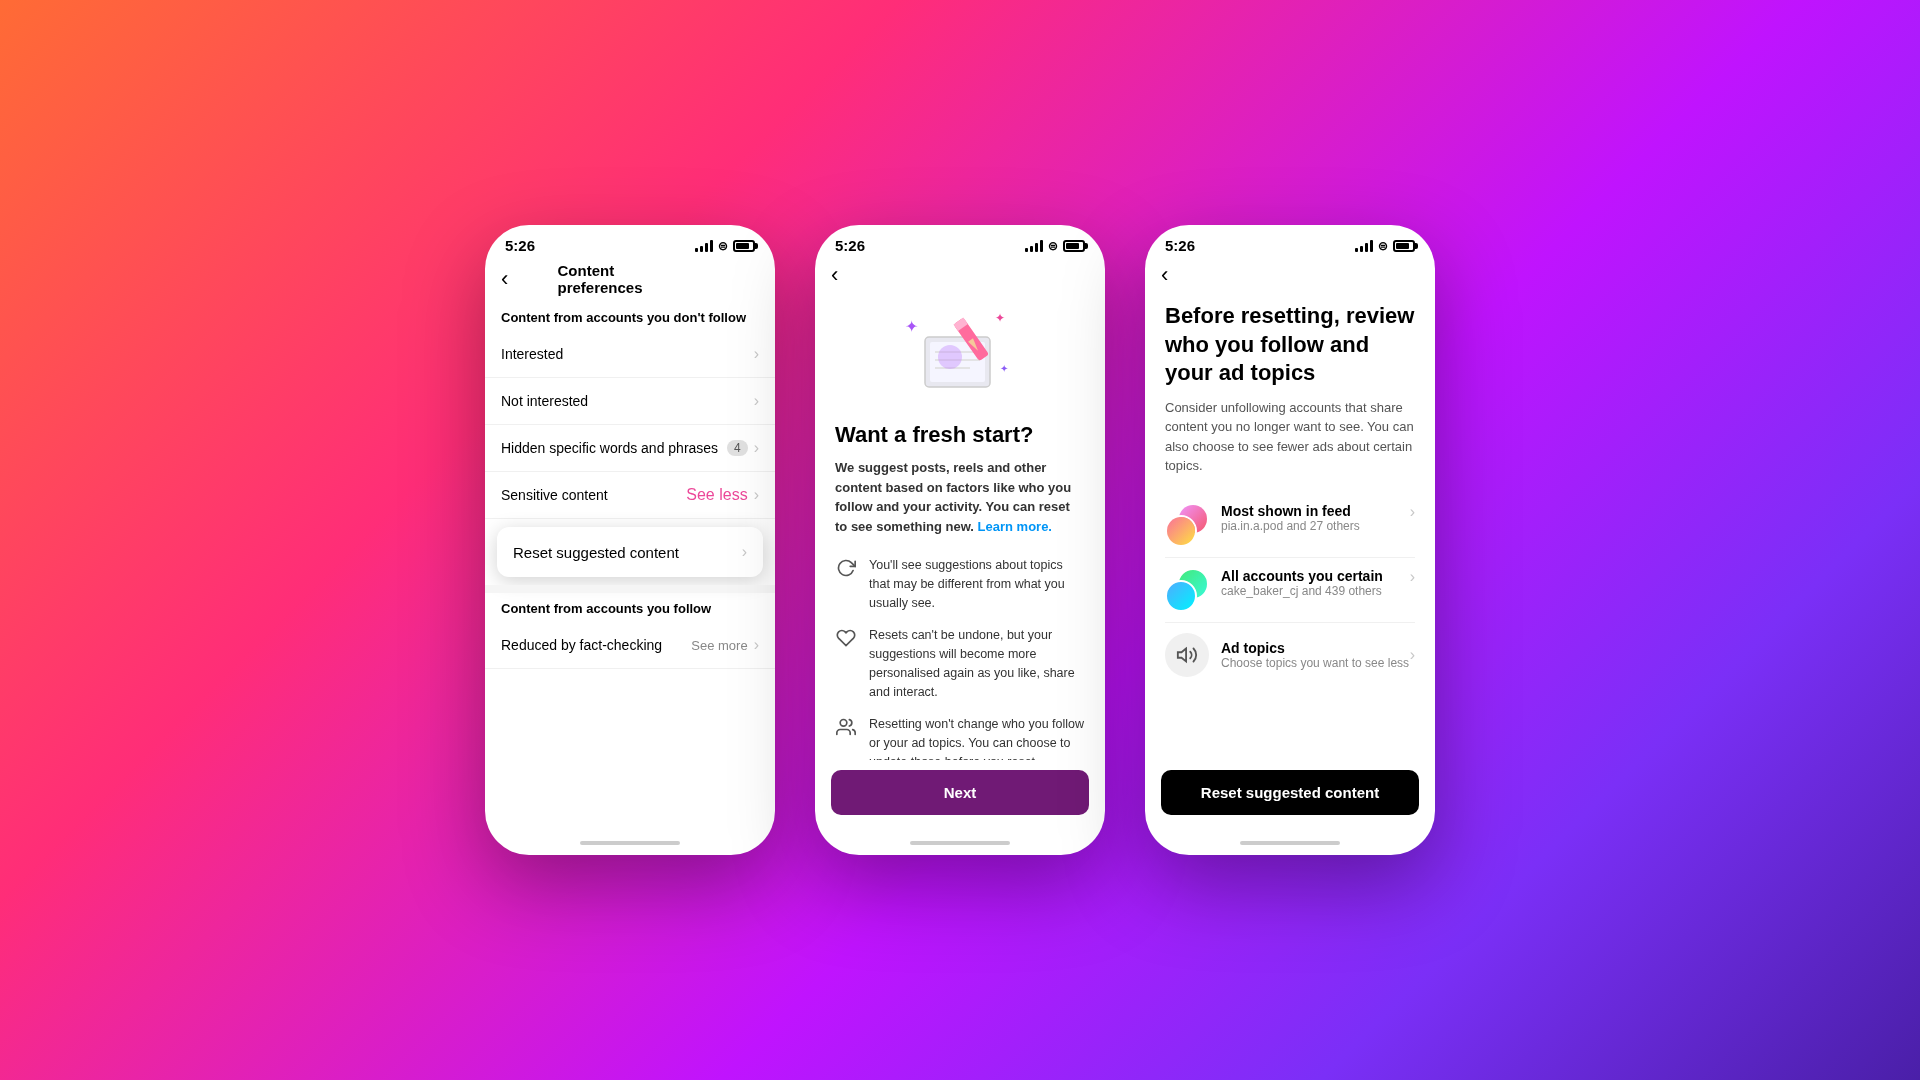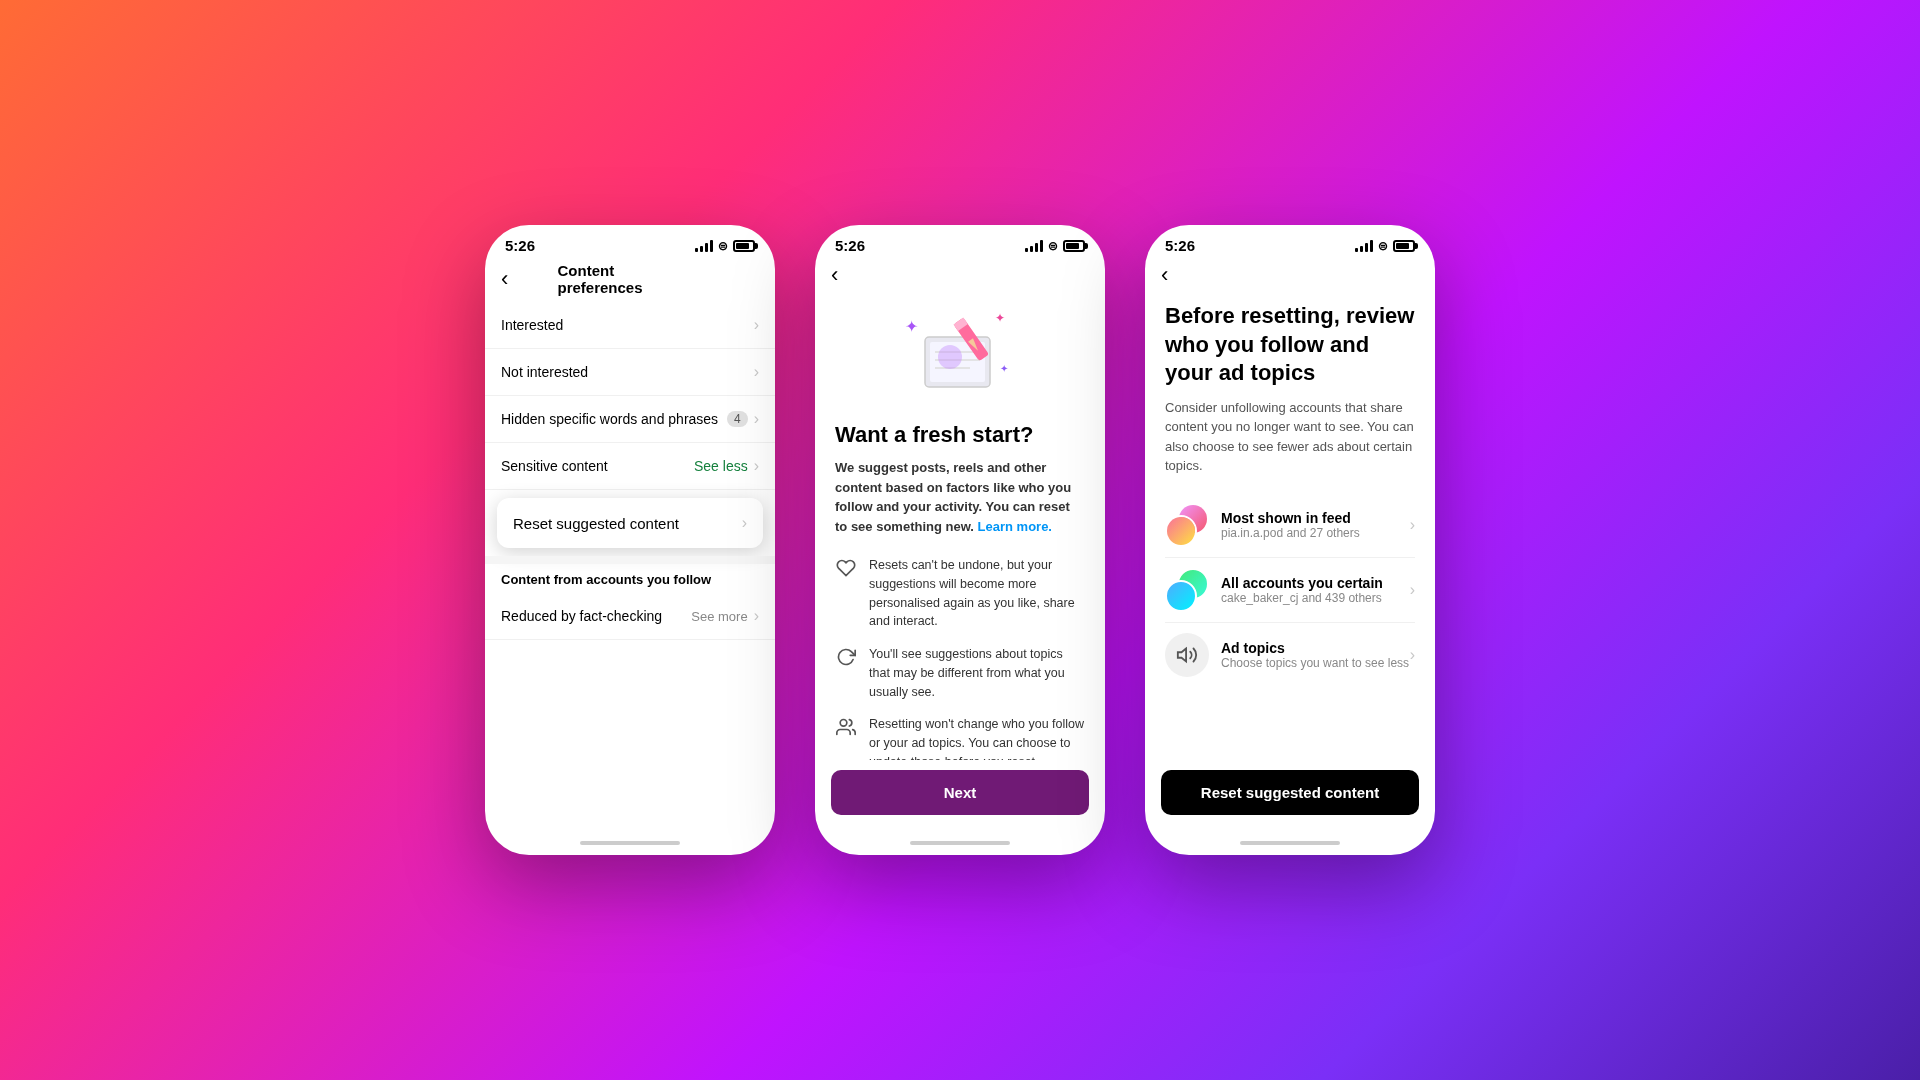--- a/index.html
+++ b/index.html
@@ -334,21 +334,20 @@
 
     .review-desc {
       font-size: 13px;
       color: #555;
       line-height: 1.5;
       margin-bottom: 17px;
     }
 
     .account-item {
       display: flex;
-      align-items: center;
       padding: 10px 0;
       border-bottom: 0.5px solid #f0f0f0;
       cursor: pointer;
     }
 
     .avatar-stack {
       width: 44px;
       height: 44px;
       position: relative;
       margin-right: 12px;
@@ -465,20 +464,21 @@
       </div>
     </div>
   </div>
 
   <div class="screen">
     <div class="header">
       <button class="back-btn">‹</button>
       <span class="header-title">Content preferences</span>
     </div>
 
+    <div class="section-label">Content from accounts you don't follow</div>
 
     <div class="menu-item">
       <span class="menu-item-left">Interested</span>
       <span class="chevron">›</span>
     </div>
 
     <div class="menu-item">
       <span class="menu-item-left">Not interested</span>
       <span class="chevron">›</span>
     </div>
@@ -487,21 +487,21 @@
       <span class="menu-item-left">Hidden specific words and phrases</span>
       <div class="menu-item-right">
         <span class="badge">4</span>
         <span class="chevron">›</span>
       </div>
     </div>
 
     <div class="menu-item">
       <span class="menu-item-left">Sensitive content</span>
       <div class="menu-item-right">
-        <span style="font-size:14px;color:#15803d;">See less</span>
+        <span style="font-size:16px;color:#ec4899;">See less</span>
         <span class="chevron">›</span>
       </div>
     </div>
 
 
     <div class="reset-popup">
       <div class="reset-popup-item">
         <span class="reset-popup-label">Reset suggested content</span>
         <span class="chevron">›</span>
       </div>
@@ -569,37 +569,37 @@
         <circle cx="55" cy="55" r="12" fill="#c084fc" opacity="0.4"></circle>
       </svg>
     </div>
 
     <div class="fresh-title">Want a fresh start?</div>
     <div class="fresh-desc">
       <span>We suggest posts, reels and other content based on factors like who you follow and your activity. You can reset to see something new.</span> <a>Learn more.</a>
     </div>
 
     <div class="info-list">
-      <div class="info-item">
-        <div class="info-icon">
-          <svg width="20" height="20" viewBox="0 0 24 24" fill="none" stroke="#555" stroke-width="2" stroke-linecap="round">
-            <path d="M20.84 4.61a5.5 5.5 0 0 0-7.78 0L12 5.67l-1.06-1.06a5.5 5.5 0 0 0-7.78 7.78l1.06 1.06L12 21.23l7.78-7.78 1.06-1.06a5.5 5.5 0 0 0 0-7.78z"></path>
-          </svg>
-        </div>
-        <div class="info-text">Resets can't be undone, but your suggestions will become more personalised again as you like, share and interact.</div>
-      </div>
-
       <div class="info-item">
         <div class="info-icon">
           <svg width="20" height="20" viewBox="0 0 24 24" fill="none" stroke="#555" stroke-width="2" stroke-linecap="round">
             <path d="M23 4v6h-6"></path>
               <path d="M20.49 15a9 9 0 1 1-2.12-9.36L23 10"></path>
           </svg>
         </div>
         <div class="info-text">You'll see suggestions about topics that may be different from what you usually see.</div>
+      </div>
+
+      <div class="info-item">
+        <div class="info-icon">
+          <svg width="20" height="20" viewBox="0 0 24 24" fill="none" stroke="#555" stroke-width="2" stroke-linecap="round">
+            <path d="M20.84 4.61a5.5 5.5 0 0 0-7.78 0L12 5.67l-1.06-1.06a5.5 5.5 0 0 0-7.78 7.78l1.06 1.06L12 21.23l7.78-7.78 1.06-1.06a5.5 5.5 0 0 0 0-7.78z"></path>
+          </svg>
+        </div>
+        <div class="info-text">Resets can't be undone, but your suggestions will become more personalised again as you like, share and interact.</div>
       </div>
 
       <div class="info-item">
         <div class="info-icon">
           <svg width="20" height="20" viewBox="0 0 24 24" fill="none" stroke="#555" stroke-width="2" stroke-linecap="round">
             <path d="M17 21v-2a4 4 0 0 0-4-4H5a4 4 0 0 0-4 4v2"></path>
               <circle cx="9" cy="7" r="4"></circle>
             <path d="M23 21v-2a4 4 0 0 0-3-3.87"></path>
               <path d="M16 3.13a4 4 0 0 1 0 7.75"></path>
           </svg>

